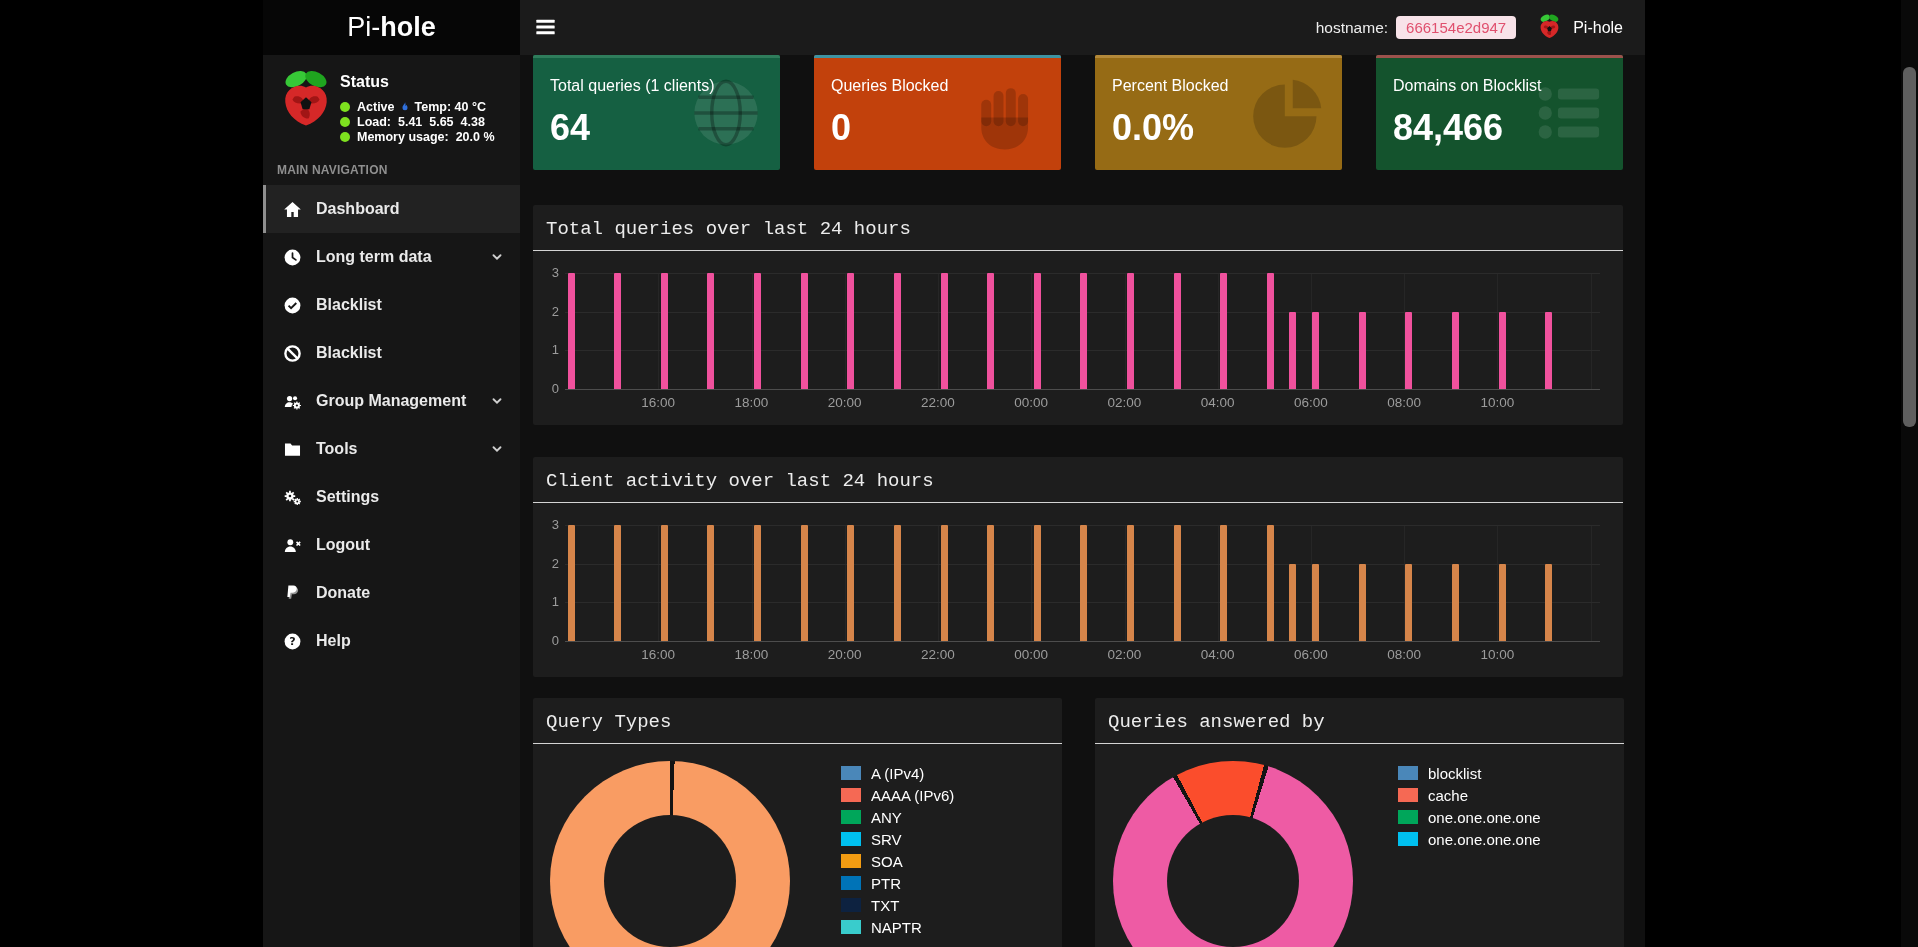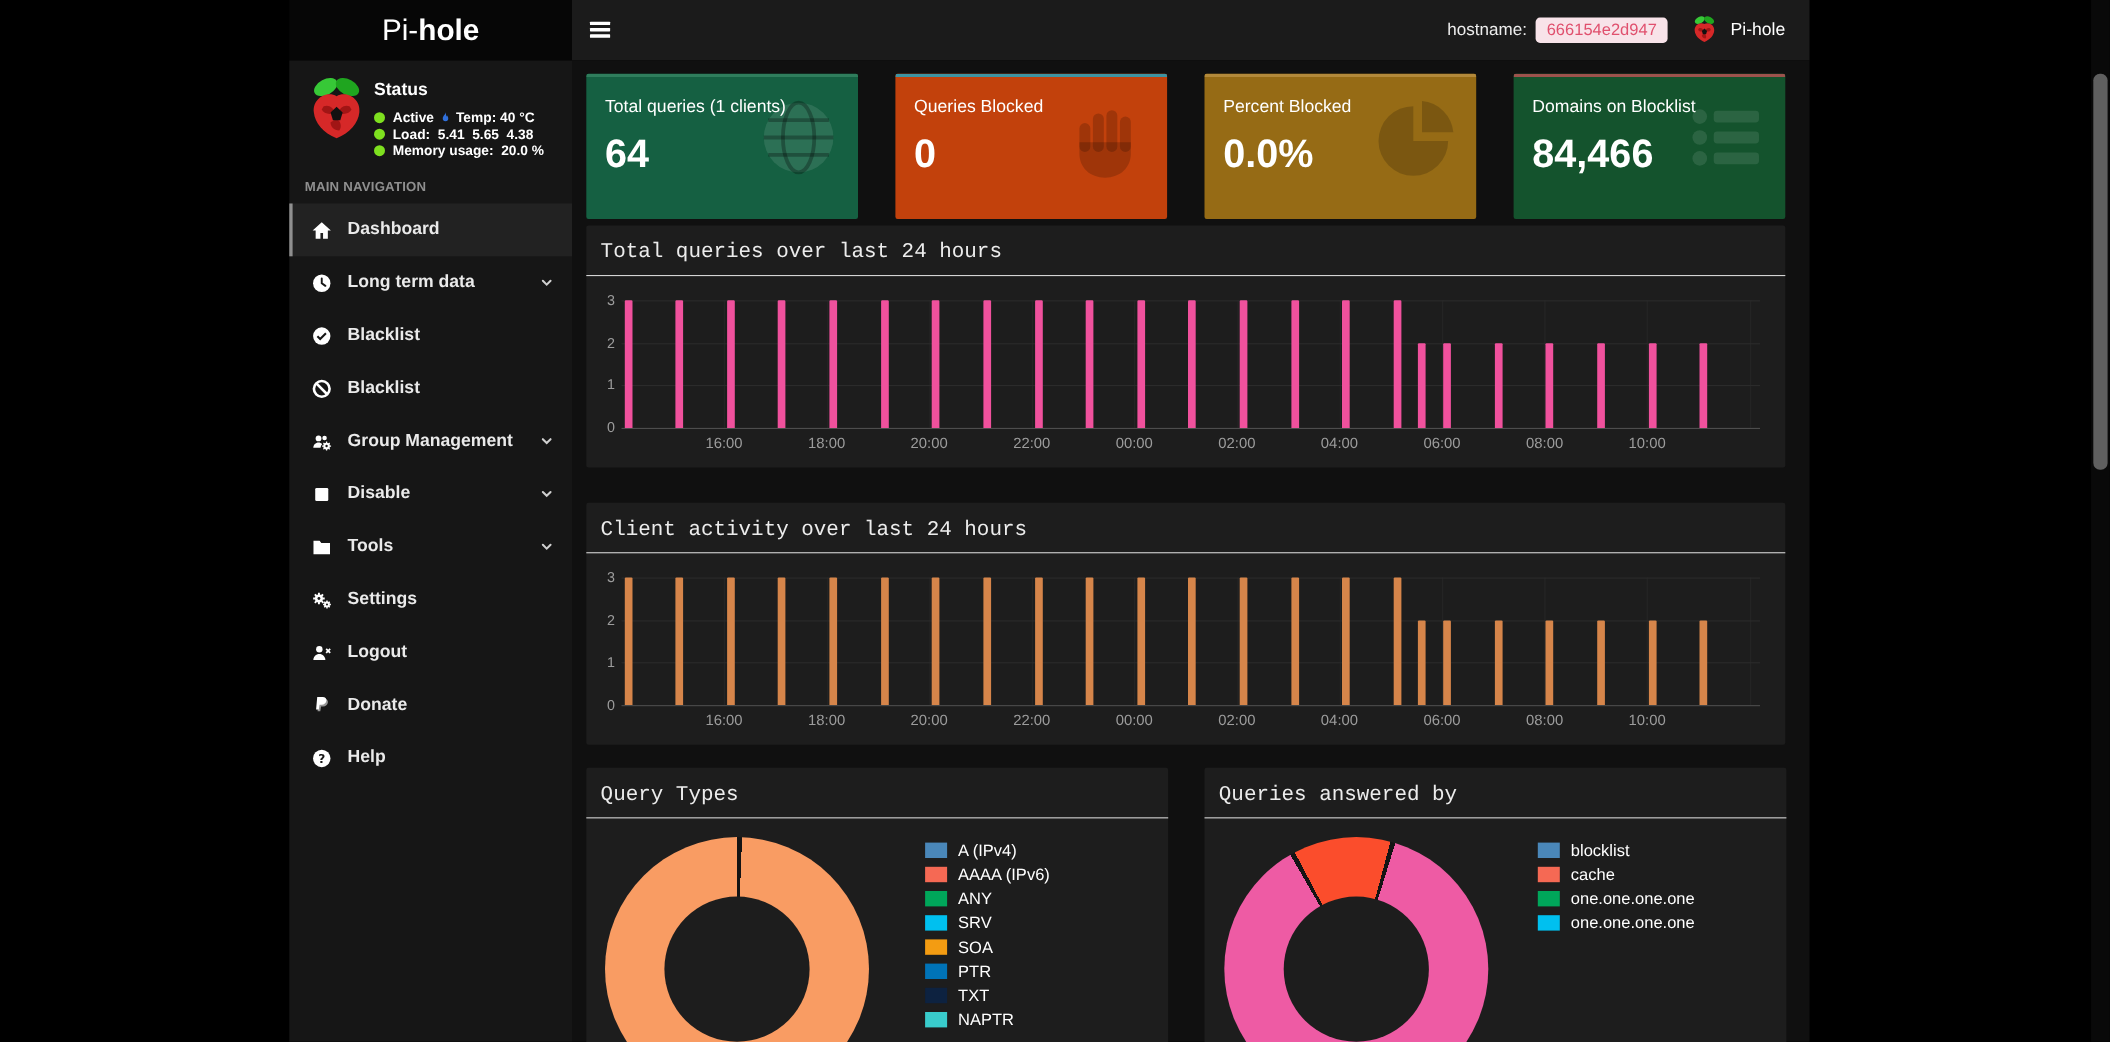--- a/index.html
+++ b/index.html
@@ -31,21 +31,21 @@
   .nav-label { position:absolute; left:14px; top:108px; color:#8f8f8f; font-size:12px; font-weight:700; letter-spacing:.2px; }
   .nav-list { position:absolute; left:0; top:130px; width:257px; }
   .nav-item { display:flex; align-items:center; height:48px; padding:0 16px 0 20px; color:#eaeaea; cursor:pointer; }
   .nav-item.active { background:#222; border-left:3px solid #8f8f8f; padding-left:17px; }
   .nav-icon { width:19px; height:19px; margin-right:14px; color:#fff; flex:0 0 auto; }
   .nav-text { flex:1; font-size:16px; font-weight:600; white-space:nowrap; }
   .nav-chev { width:14px; height:14px; color:#cfcfcf; flex:0 0 auto; }
 
   
   .content { position:absolute; left:257px; top:55px; right:0; bottom:0; background:#101010; }
-  .card { position:absolute; top:12px; width:247px; height:132px; border-radius:2px; overflow:hidden; cursor:pointer;text-align:center; }
+  .card { position:absolute; top:0; width:247px; height:115px; border-radius:2px; overflow:hidden; cursor:pointer;text-align:center; }
   .card-topline { position:absolute; left:0; top:0; right:0; height:3px; }
   .card-label { position:absolute; left:17px; top:22px; color:#fff; font-size:16px; }
   .card-value { position:absolute; left:17px; top:52px; color:#fff; font-size:36px; font-weight:700; }
   .card-icon { position:absolute; right:16px; top:20px; width:76px; height:76px; }
 
   .panel { position:absolute; background:#1d1d1d; border-radius:2px; }
   .panel-header { position:absolute; left:0; top:0; right:0; height:46px; border-bottom:1px solid #d4d4d4;font-family:Liberation Mono, monospace; }
   .panel-title { position:absolute; left:13px; top:13px; color:#ececec; font-size:19px; }
 
   .plot { position:absolute; left:32px; top:68px; width:1035px; height:116px; }
@@ -167,29 +167,20 @@
                 <path d="M2.5 19.5c0-3.6 2.9-6.5 6.5-6.5 1.8 0 3.5.8 4.6 2a7.3 7.3 0 0 0-2.1 4.5z"></path>
                 <circle cx="16.5" cy="7.5" r="2.8"></circle>
                 <circle cx="19" cy="17.5" r="4.2"></circle>
               </g>
               <circle cx="19" cy="17.5" r="1.5" fill="#161616"></circle>
               <g stroke="currentColor" stroke-width="1.6">
                 <path d="M19 11.9v2M19 21.1v2M13.4 17.5h2M22.6 17.5h2M15.1 13.6l1.4 1.4M21.5 20l1.4 1.4M22.9 13.6l-1.4 1.4M16.5 20l-1.4 1.4"></path>
               </g>
             </svg></span>
           <span class="nav-text">Group Management</span>
-          <span class="nav-chev"><svg viewBox="0 0 24 24" width="100%" height="100%">
-              <path d="m6 9 6 6 6-6" fill="none" stroke="currentColor" stroke-width="3.2" stroke-linecap="round"></path>
-            </svg></span>
-        </div>
-        <div class="nav-item">
-          <span class="nav-icon"><svg viewBox="0 0 24 24" width="100%" height="100%">
-              <rect x="4.5" y="4.5" width="15" height="15" rx="1.5" fill="currentColor"></rect>
-            </svg></span>
-          <span class="nav-text">Disable</span>
           <span class="nav-chev"><svg viewBox="0 0 24 24" width="100%" height="100%">
               <path d="m6 9 6 6 6-6" fill="none" stroke="currentColor" stroke-width="3.2" stroke-linecap="round"></path>
             </svg></span>
         </div>
         <div class="nav-item">
           <span class="nav-icon"><svg viewBox="0 0 24 24" width="100%" height="100%">
               <path fill="currentColor" d="M2.5 4.5h7l2 2.5h10V20h-19z"></path>
             </svg></span>
           <span class="nav-text">Tools</span>
           <span class="nav-chev"><svg viewBox="0 0 24 24" width="100%" height="100%">

